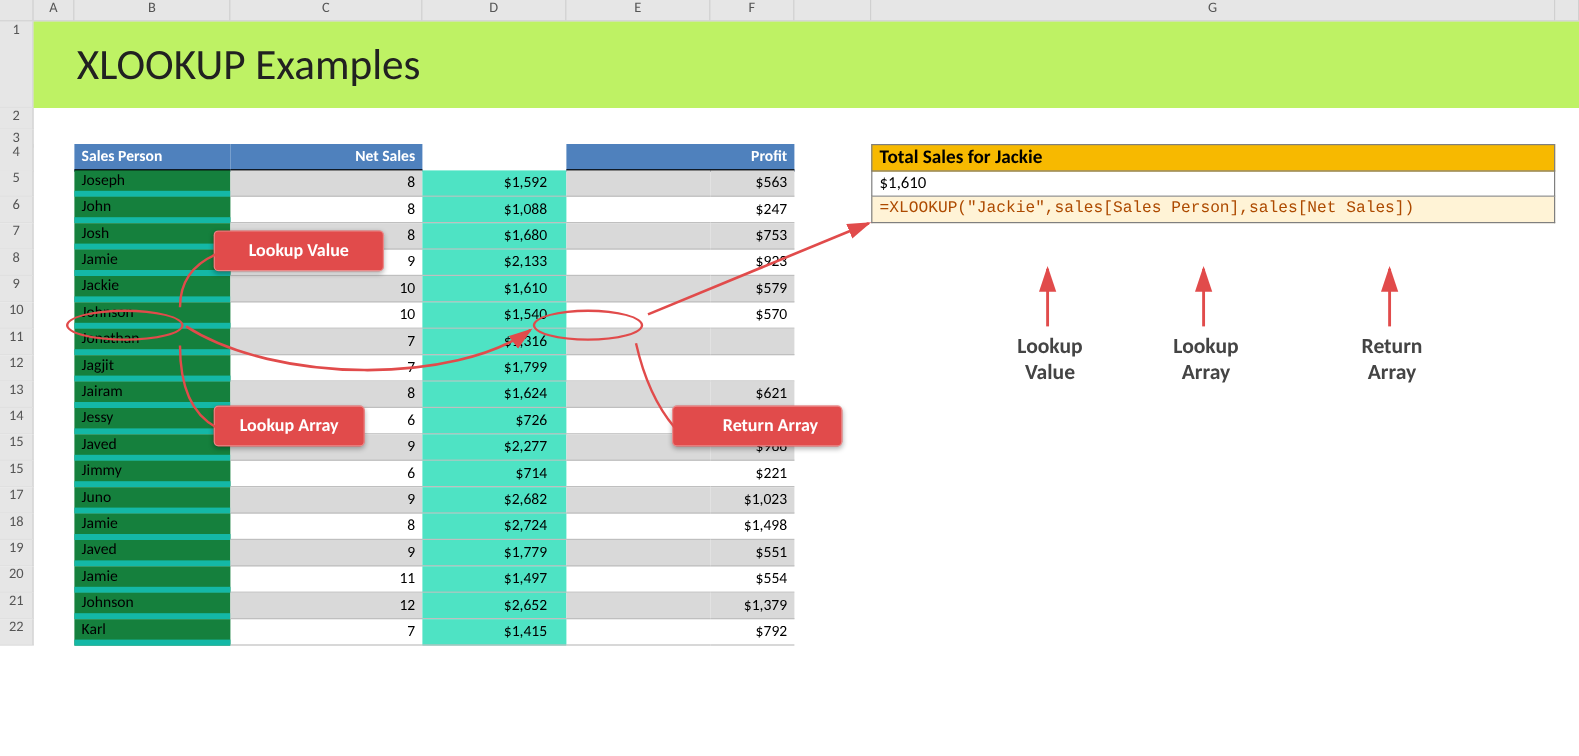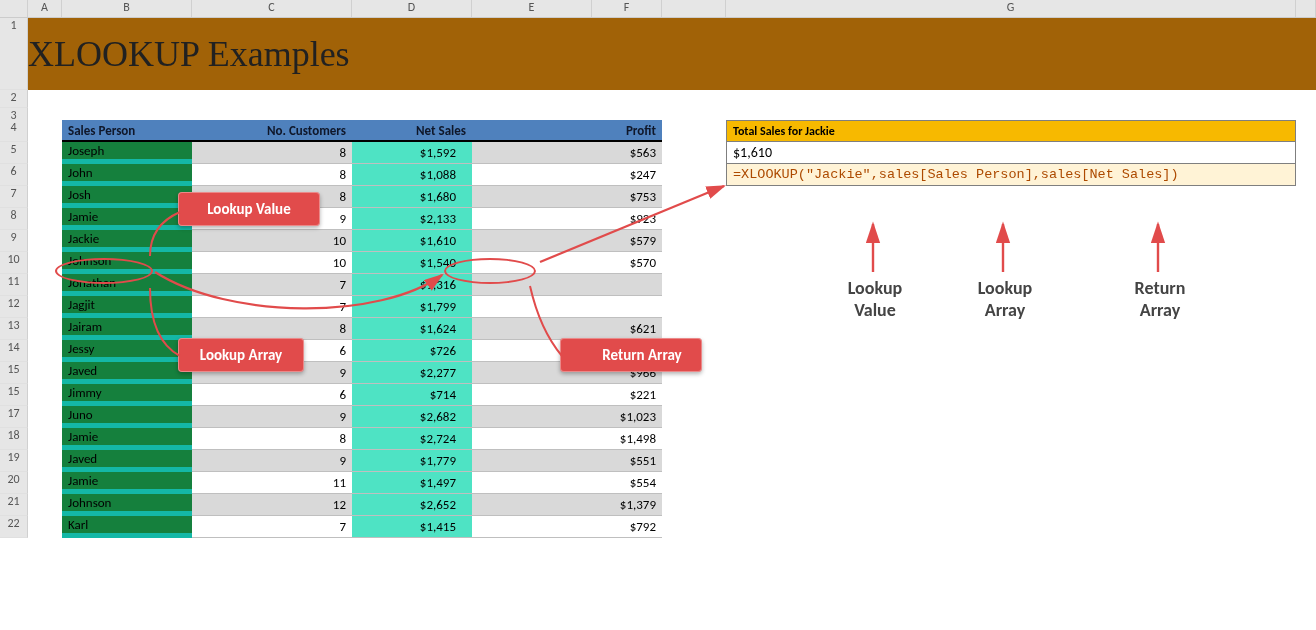--- a/index.html
+++ b/index.html
@@ -44,36 +44,36 @@
     display: grid;
     grid-template-columns: 28px 34px 130px 160px 120px 120px 70px 64px 570px 20px;
   }
   .cell { border-right: 1px solid transparent; }
   .row .row-header { height: 100%; }
 
   
   .title-row { height: 72px; }
   .title-merged {
     grid-column: 2 / 11;
-    background: #a16207;
+    background: #bef264;
+    padding-left: 36px;
     display: flex;
     align-items: center;
     font-size: 36px;
     font-weight: 300;
     color: #212121;
-    font-family: Liberation Serif, serif;
   }
   .spacer-row { height: 18px; }
   .small-row  { height: 12px; }
 
   
   .data-row { height: 22px; }
   .header-cell {
     background: #4f81bd;
-    color: #0f172a;
+    color: #ffffff;
     font-weight: 700;
     padding: 0 6px;
     display: flex;
     align-items: center;
     border-bottom: 2px solid #000;
   }
   .header-cell.right { justify-content: flex-end; }
 
   .b-name {
     background: #15803d;
@@ -97,21 +97,21 @@
   .stripe-even .e-gap { background:#d9d9d9; }
 
   
   .g-box {
     grid-column: 9 / 10;
   }
   .g-header {
     background:#f7b900;
     border:1px solid #7f7f7f;
     font-weight:700;
-    font-size:12px;
+    font-size:16px;
     padding:1px 6px;
     display:flex; align-items:center;
   }
   .g-result {
     border:1px solid #7f7f7f; border-top:none;
     padding:0 6px; font-size:14px;
     display:flex; align-items:center;
   }
   .g-formula {
     border:1px solid #7f7f7f; border-top:none;
@@ -194,21 +194,20 @@
 
     <div class="row small-row">
       <div class="row-header">3</div>
       <div style="grid-column:2/11"></div>
     </div>
 
     <div class="row data-row">
       <div class="row-header">4</div>
       <div class="cell"></div>
       <div class="header-cell">Sales Person</div>
-      <div class="header-cell right">No. Customers</div>
       <div class="header-cell right">Net Sales</div>
       <div class="header-cell right" style="grid-column:6/8">Profit</div>
       <div class="cell"></div>
       <div class="g-box g-header">Total Sales for Jackie</div>
       <div class="cell"></div>
     </div>
 
   <div class="row data-row stripe-even">
         <div class="row-header">5</div>
         <div class="cell"></div>

